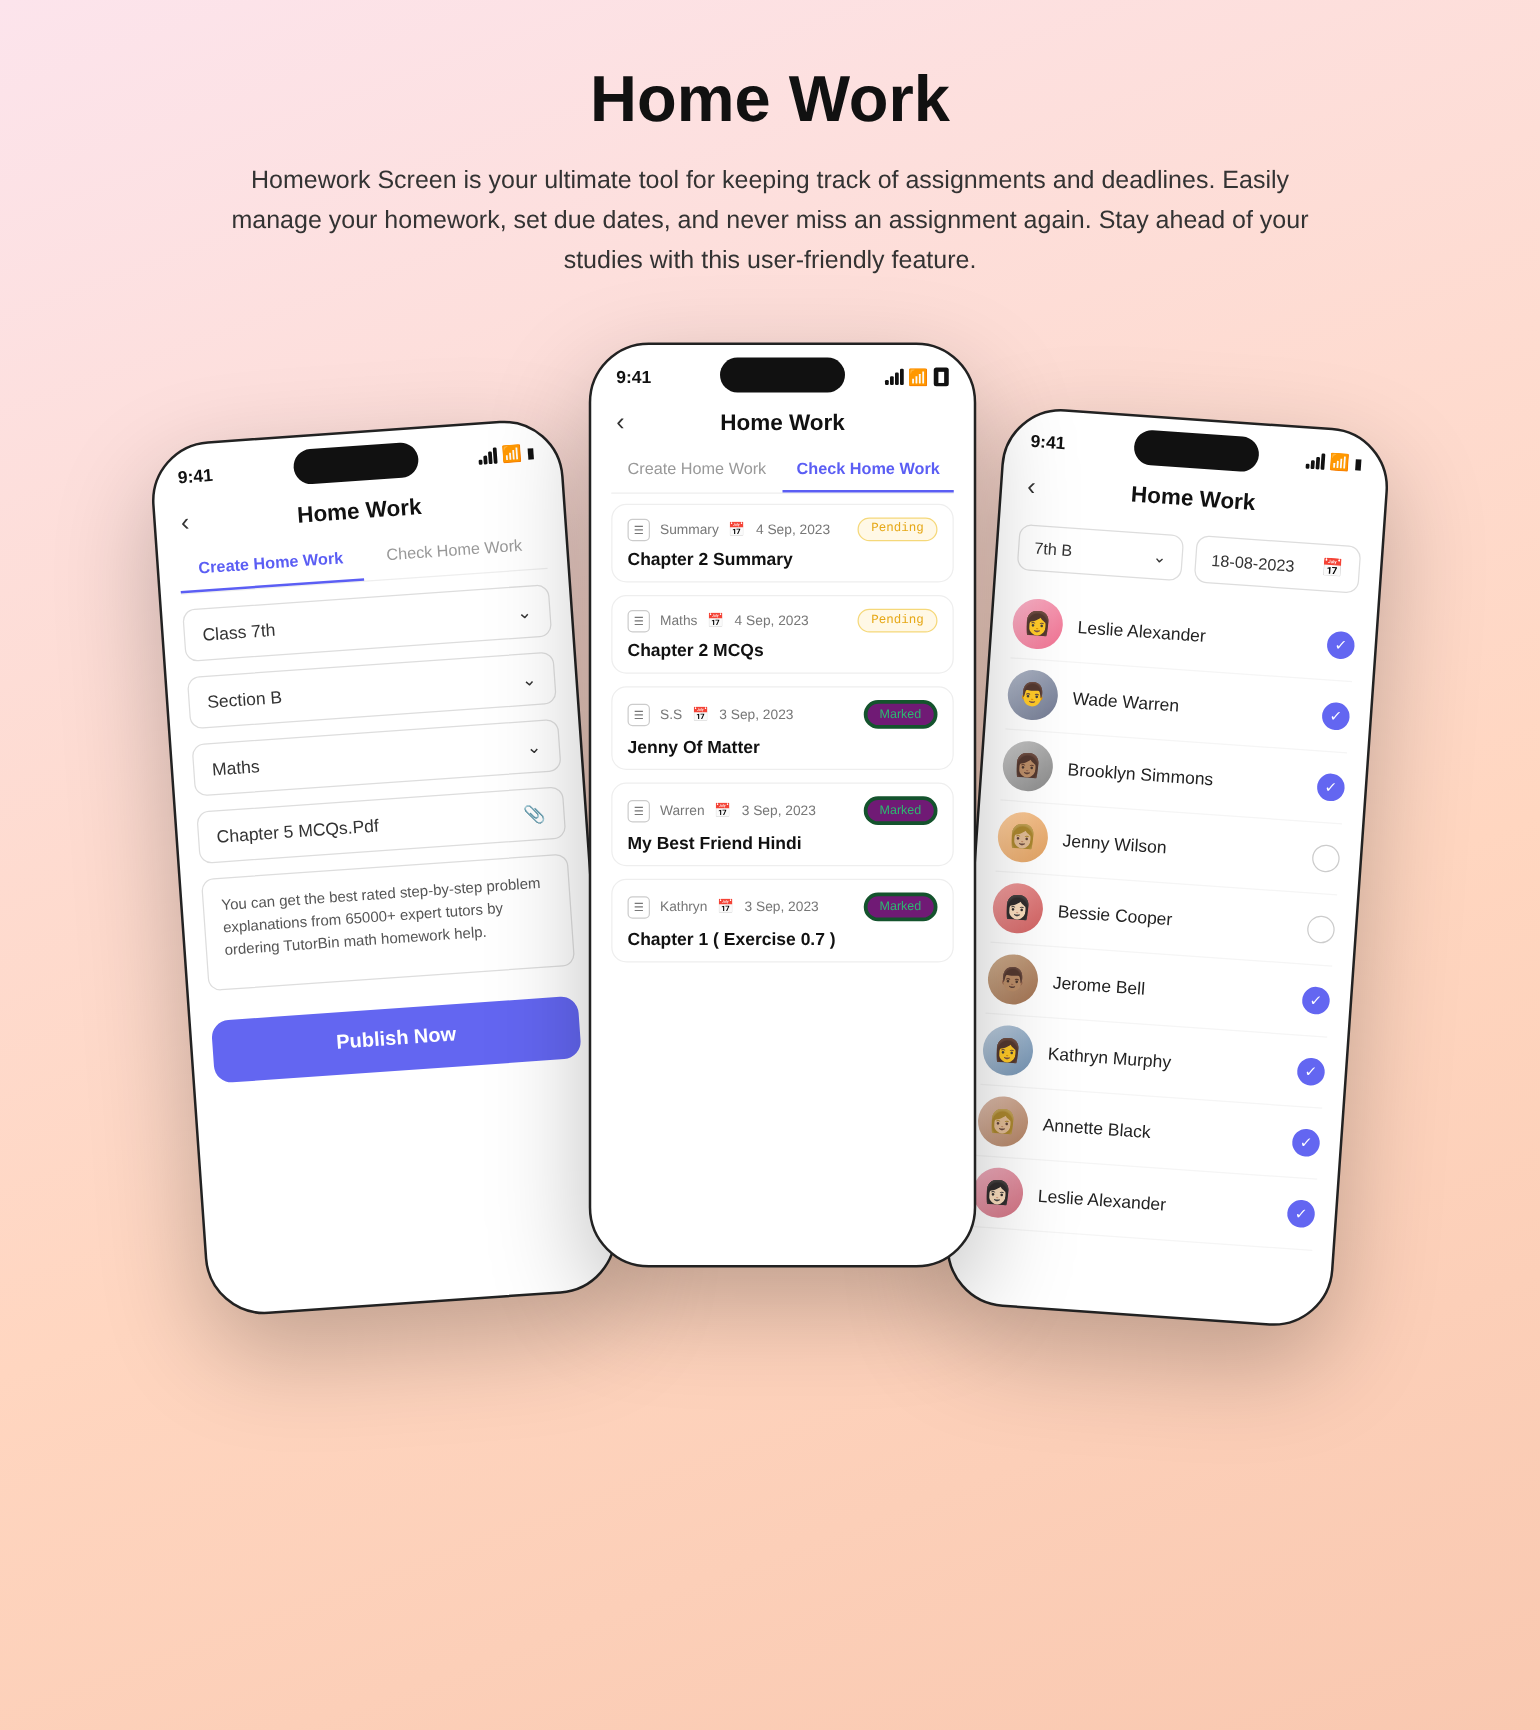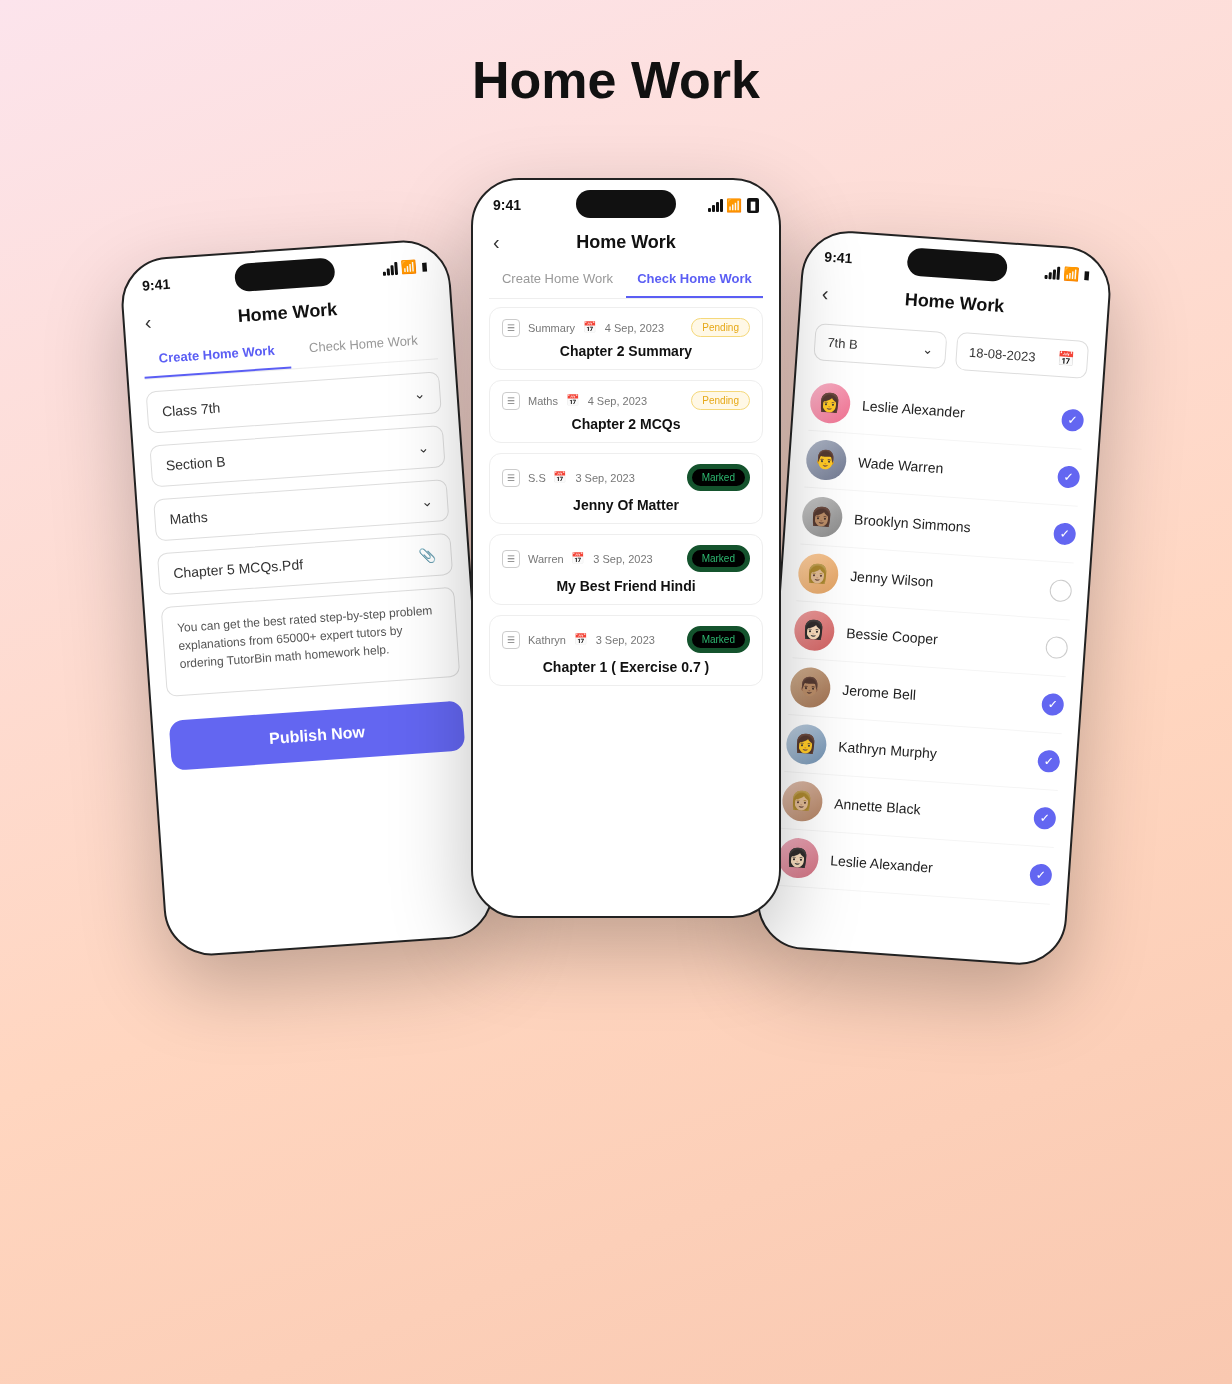--- a/index.html
+++ b/index.html
@@ -210,23 +210,23 @@
       align-items: center;
       justify-content: center;
       font-size: 9px;
     }
     .hw-badge {
       font-size: 10px;
       padding: 3px 10px;
       border-radius: 20px;
       font-weight: 500;
     }
-    .badge-pending { background: #fff8e6; color: #e6a817; border: 1px solid #f5d87a; }
-    .badge-marked { background: #000000; color: #2db870; border: 5px solid #14532d; }
-    .hw-title { font-size: 14px; font-weight: 700; color: #111; text-align: center; }
+    .badge-pending { background: #fff8e6; color: #e6a817; border: 1px solid #f5d87a; font-family: Liberation Mono, monospace; }
+    .badge-marked { background: #701a75; color: #2db870; border: 3px solid #14532d; }
+    .hw-title { font-size: 14px; font-weight: 700; color: #111; }
 
     
     .phone-3 {
       width: 310px;
       height: 720px;
       transform: rotate(4deg) translateY(30px);
       z-index: 2;
     }
 
     .filter-row {
@@ -309,20 +309,21 @@
       align-items: center;
       justify-content: center;
       font-size: 18px;
     }
   </style>
 </head>
 <body>
 
 <div class="header">
   <h1>Home Work</h1>
+  <p>Homework Screen is your ultimate tool for keeping track of assignments and deadlines. Easily manage your homework, set due dates, and never miss an assignment again. Stay ahead of your studies with this user-friendly feature.</p>
 </div>
 
 <div class="phones-container">
 
   <div class="phone phone-1">
     <div class="dynamic-island"></div>
     <div class="status-bar">
       <span class="time">9:41</span>
       <div class="status-icons">
         <div class="signal-bars">

